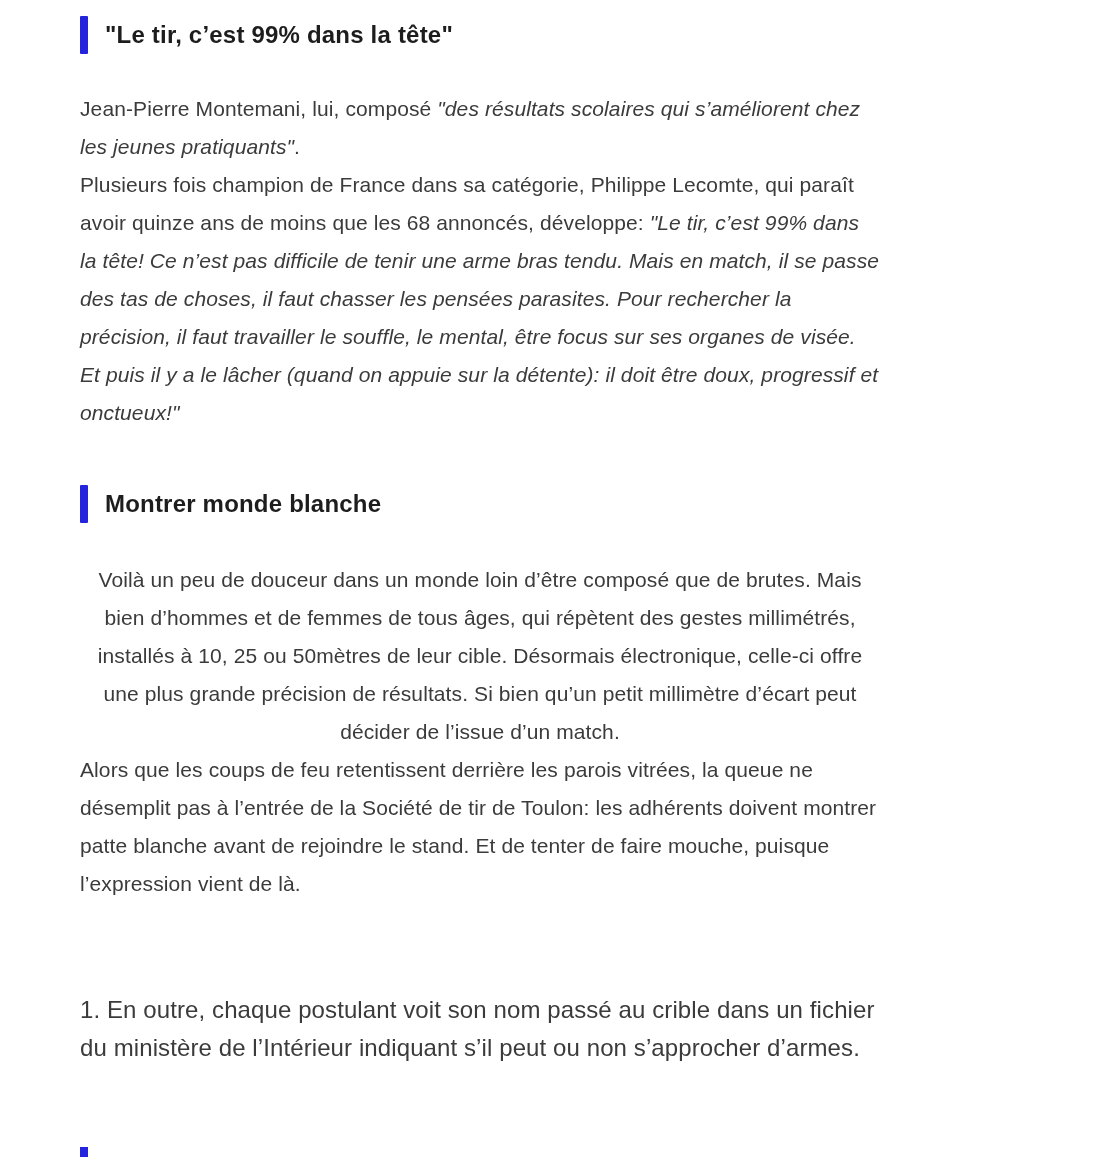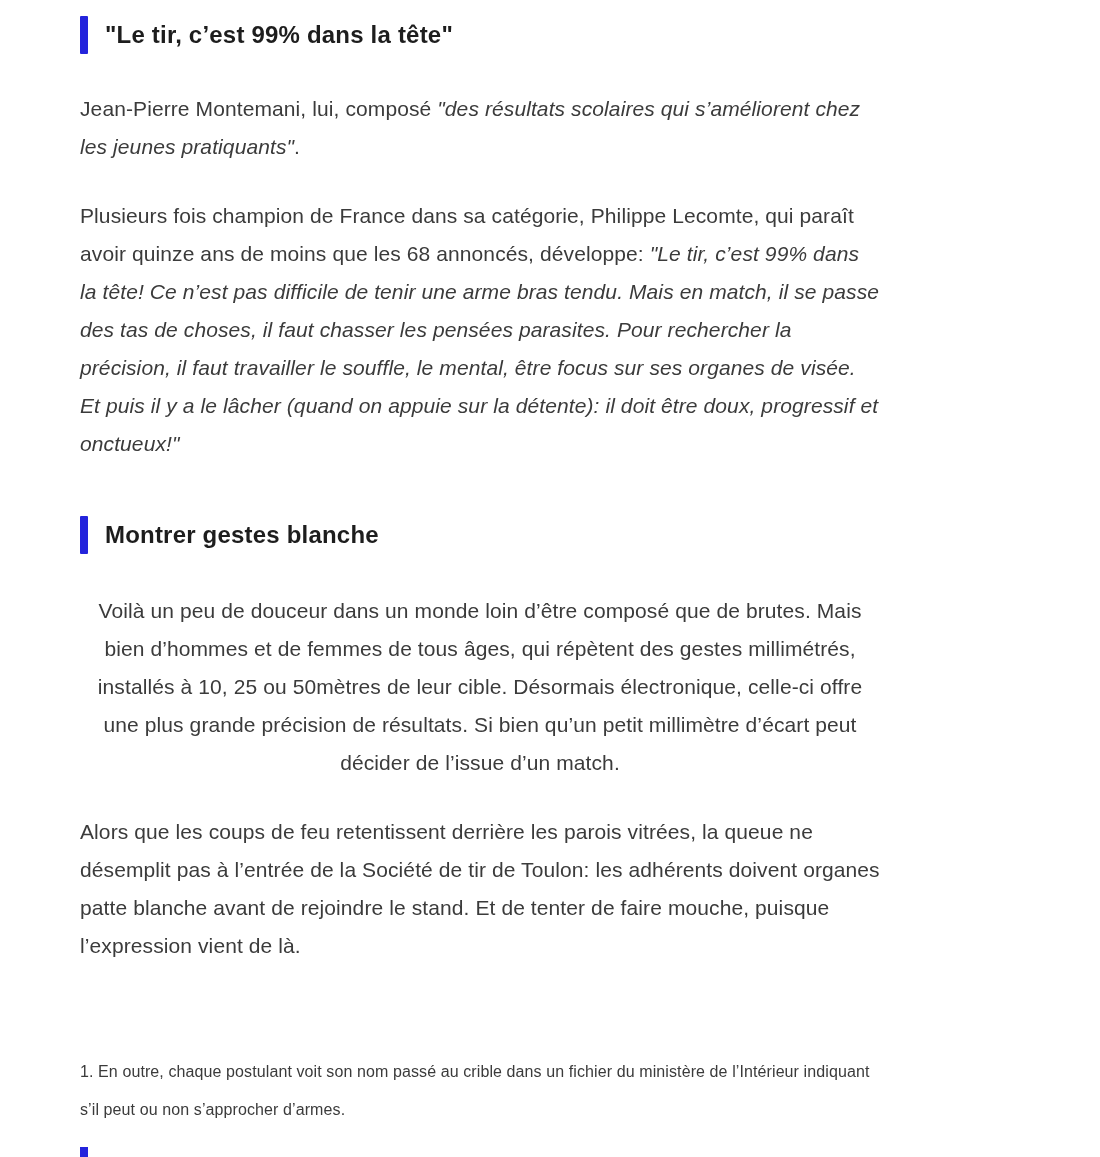--- a/index.html
+++ b/index.html
@@ -39,24 +39,24 @@
     border-radius: 1px;
   }
   p {
     margin: 0;
     font-size: 21px;
     line-height: 38px;
     letter-spacing: 0.1px;
   }
   .it { font-style: italic; }
   .p-lead      { margin-top: 36px; }
-  .p-follow    { margin-top: 31px; }
+  .p-follow    { }
   .h-follow    { margin-top: 53px; }
   .p-after-h   { margin-top: 38px; text-align: center; }
-  .footnote    { margin-top: 88px; font-size: 16px; }
+  .footnote    { margin-top: 88px; font-size: 24px; }
   .cutoff-bar {
     position: absolute;
     left: 80px;
     bottom: 0;
     width: 8px;
     height: 10px;
     background: var(--accent, #2424dc);
   }
 </style>
 </head>
@@ -71,25 +71,25 @@
     </h2>
 
     <p class="p-lead"><span>Jean-Pierre Montemani, lui, composé </span><span class="it">"des résultats scolaires qui s’améliorent chez les jeunes pratiquants"</span><span>.</span></p>
 
     <p class="p-follow"><span>Plusieurs fois champion de France dans sa catégorie, Philippe Lecomte, qui paraît avoir quinze ans de moins que les 68 annoncés, développe: </span><span class="it">"Le tir, c’est 99% dans la tête! Ce n’est pas difficile de tenir une arme bras tendu. Mais en match, il se passe des tas de choses, il faut chasser les pensées parasites. Pour rechercher la précision, il faut travailler le souffle, le mental, être focus sur ses organes de visée. Et puis il y a le lâcher (quand on appuie sur la détente): il doit être doux, progressif et onctueux!"</span></p>
   </section>
 
   <section>
     <h2 class="heading h-follow">
       <span class="accent-bar"></span>
-      <span>Montrer gestes blanche</span>
+      <span>Montrer monde blanche</span>
     </h2>
 
     <p class="p-after-h"><span>Voilà un peu de douceur dans un monde loin d’être composé que de brutes. Mais bien d’hommes et de femmes de tous âges, qui répètent des gestes millimétrés, installés à 10, 25 ou 50mètres de leur cible. Désormais électronique, celle-ci offre une plus grande précision de résultats. Si bien qu’un petit millimètre d’écart peut décider de l’issue d’un match.</span></p>
 
-    <p class="p-follow"><span>Alors que les coups de feu retentissent derrière les parois vitrées, la queue ne désemplit pas à l’entrée de la Société de tir de Toulon: les adhérents doivent organes patte blanche avant de rejoindre le stand. Et de tenter de faire mouche, puisque l’expression vient de là.</span></p>
+    <p class="p-follow"><span>Alors que les coups de feu retentissent derrière les parois vitrées, la queue ne désemplit pas à l’entrée de la Société de tir de Toulon: les adhérents doivent montrer patte blanche avant de rejoindre le stand. Et de tenter de faire mouche, puisque l’expression vient de là.</span></p>
   </section>
 
   <p class="footnote"><span>1. En outre, chaque postulant voit son nom passé au crible dans un fichier du ministère de l’Intérieur indiquant s’il peut ou non s’approcher d’armes.</span></p>
 
 </main>
 
 <div class="cutoff-bar"></div>
 
 </body></html>

